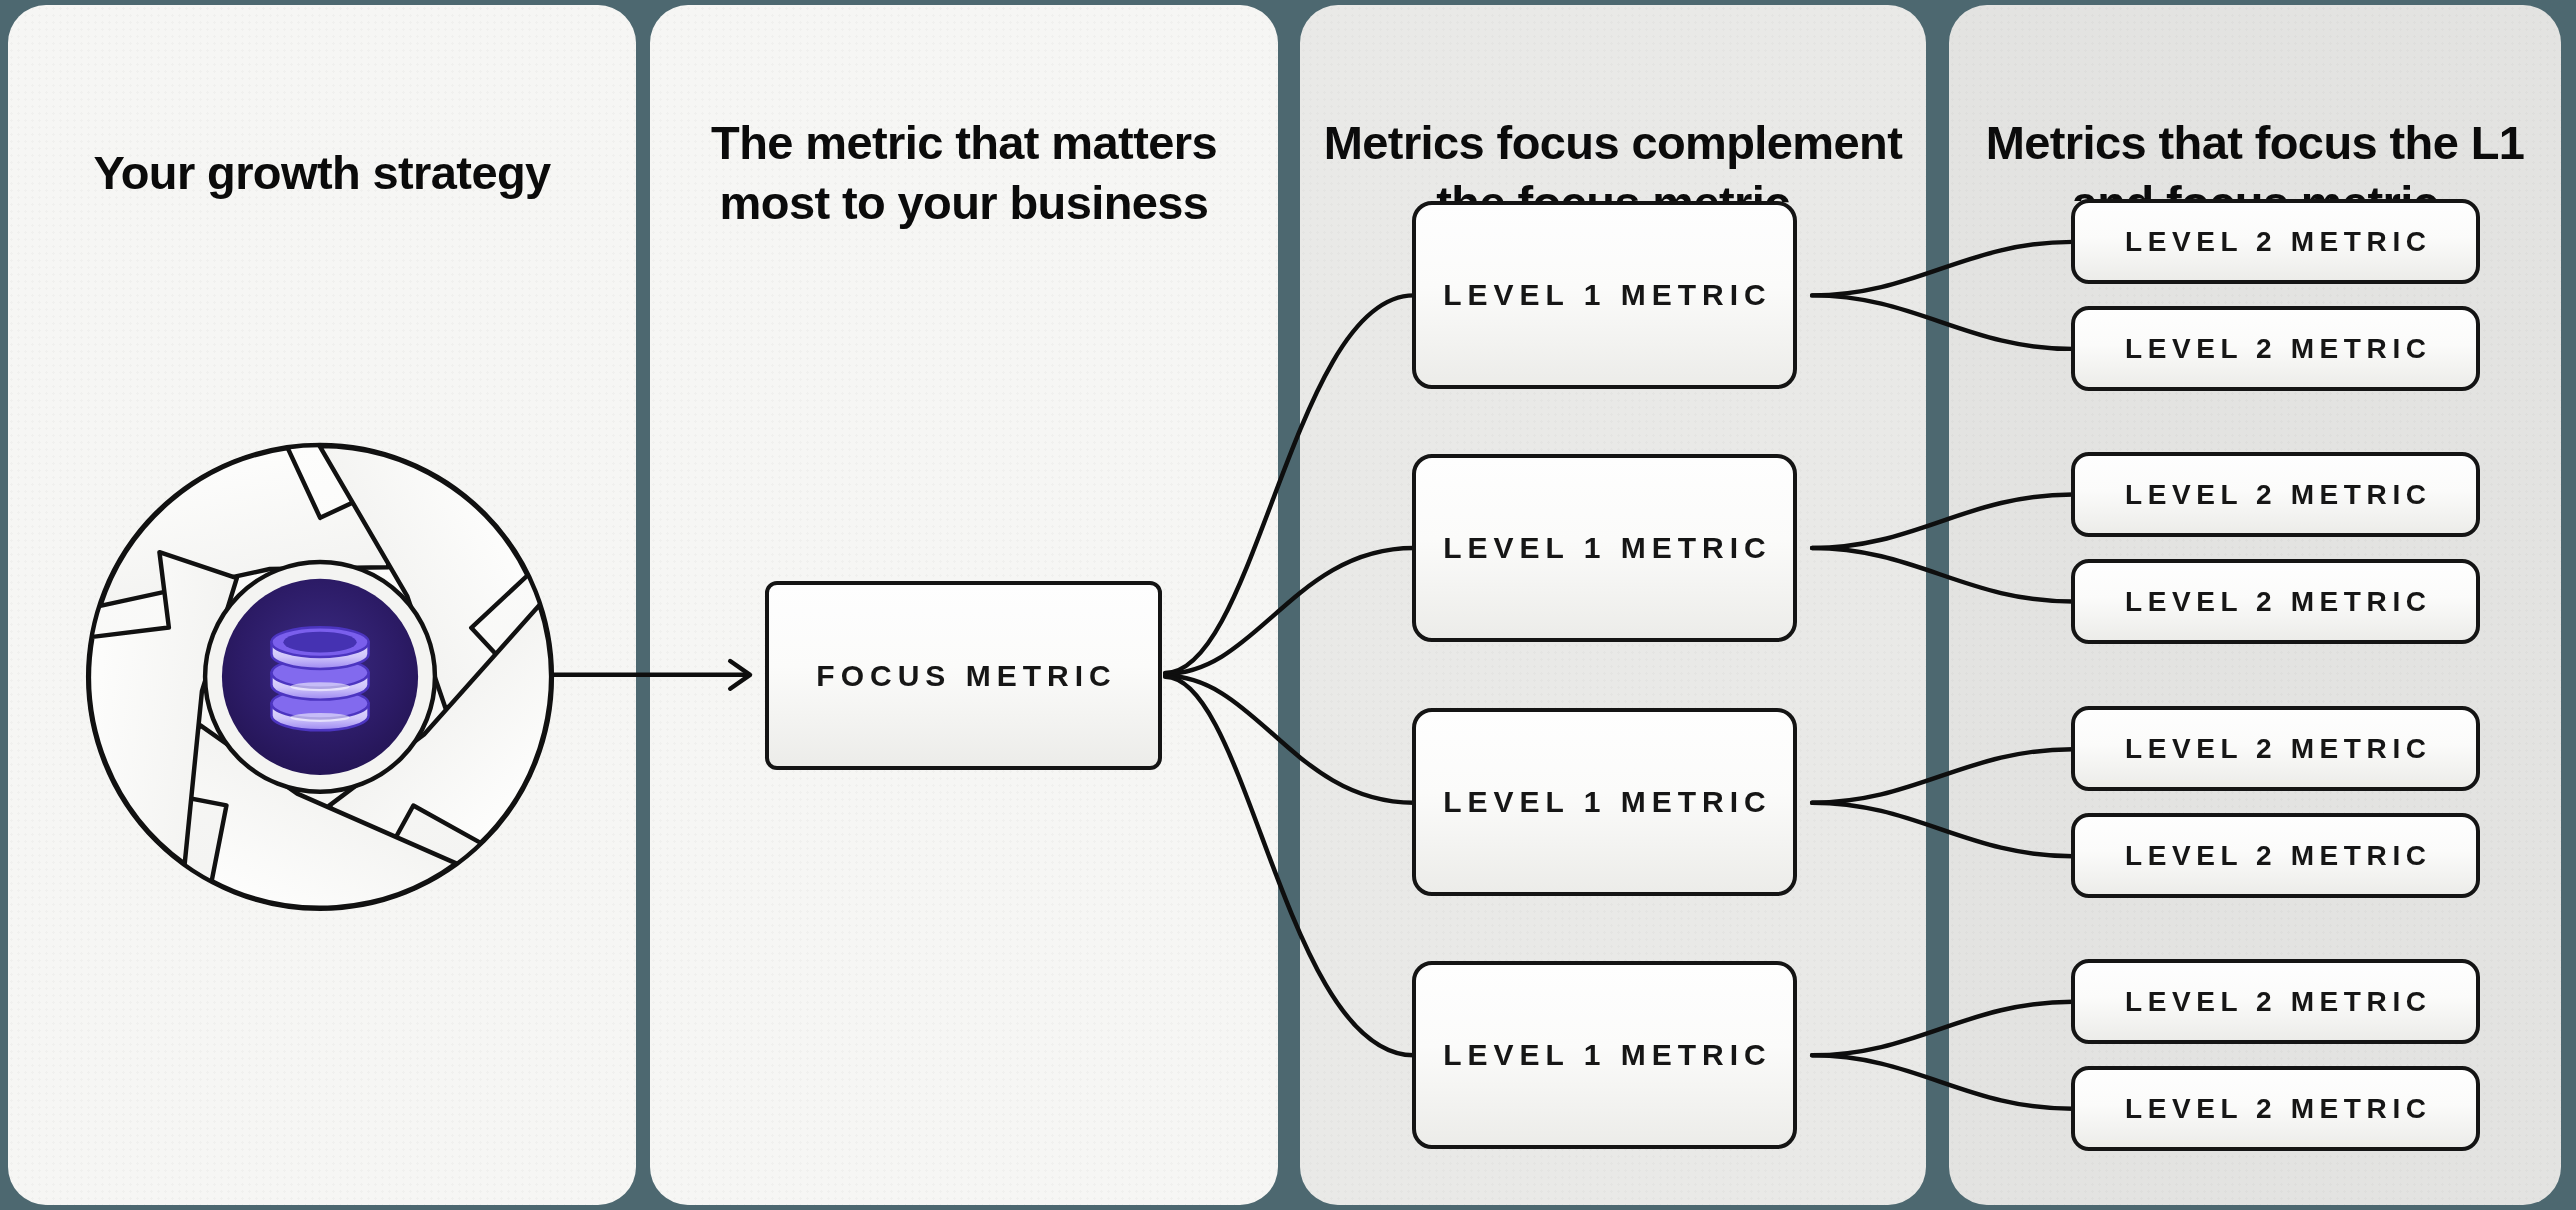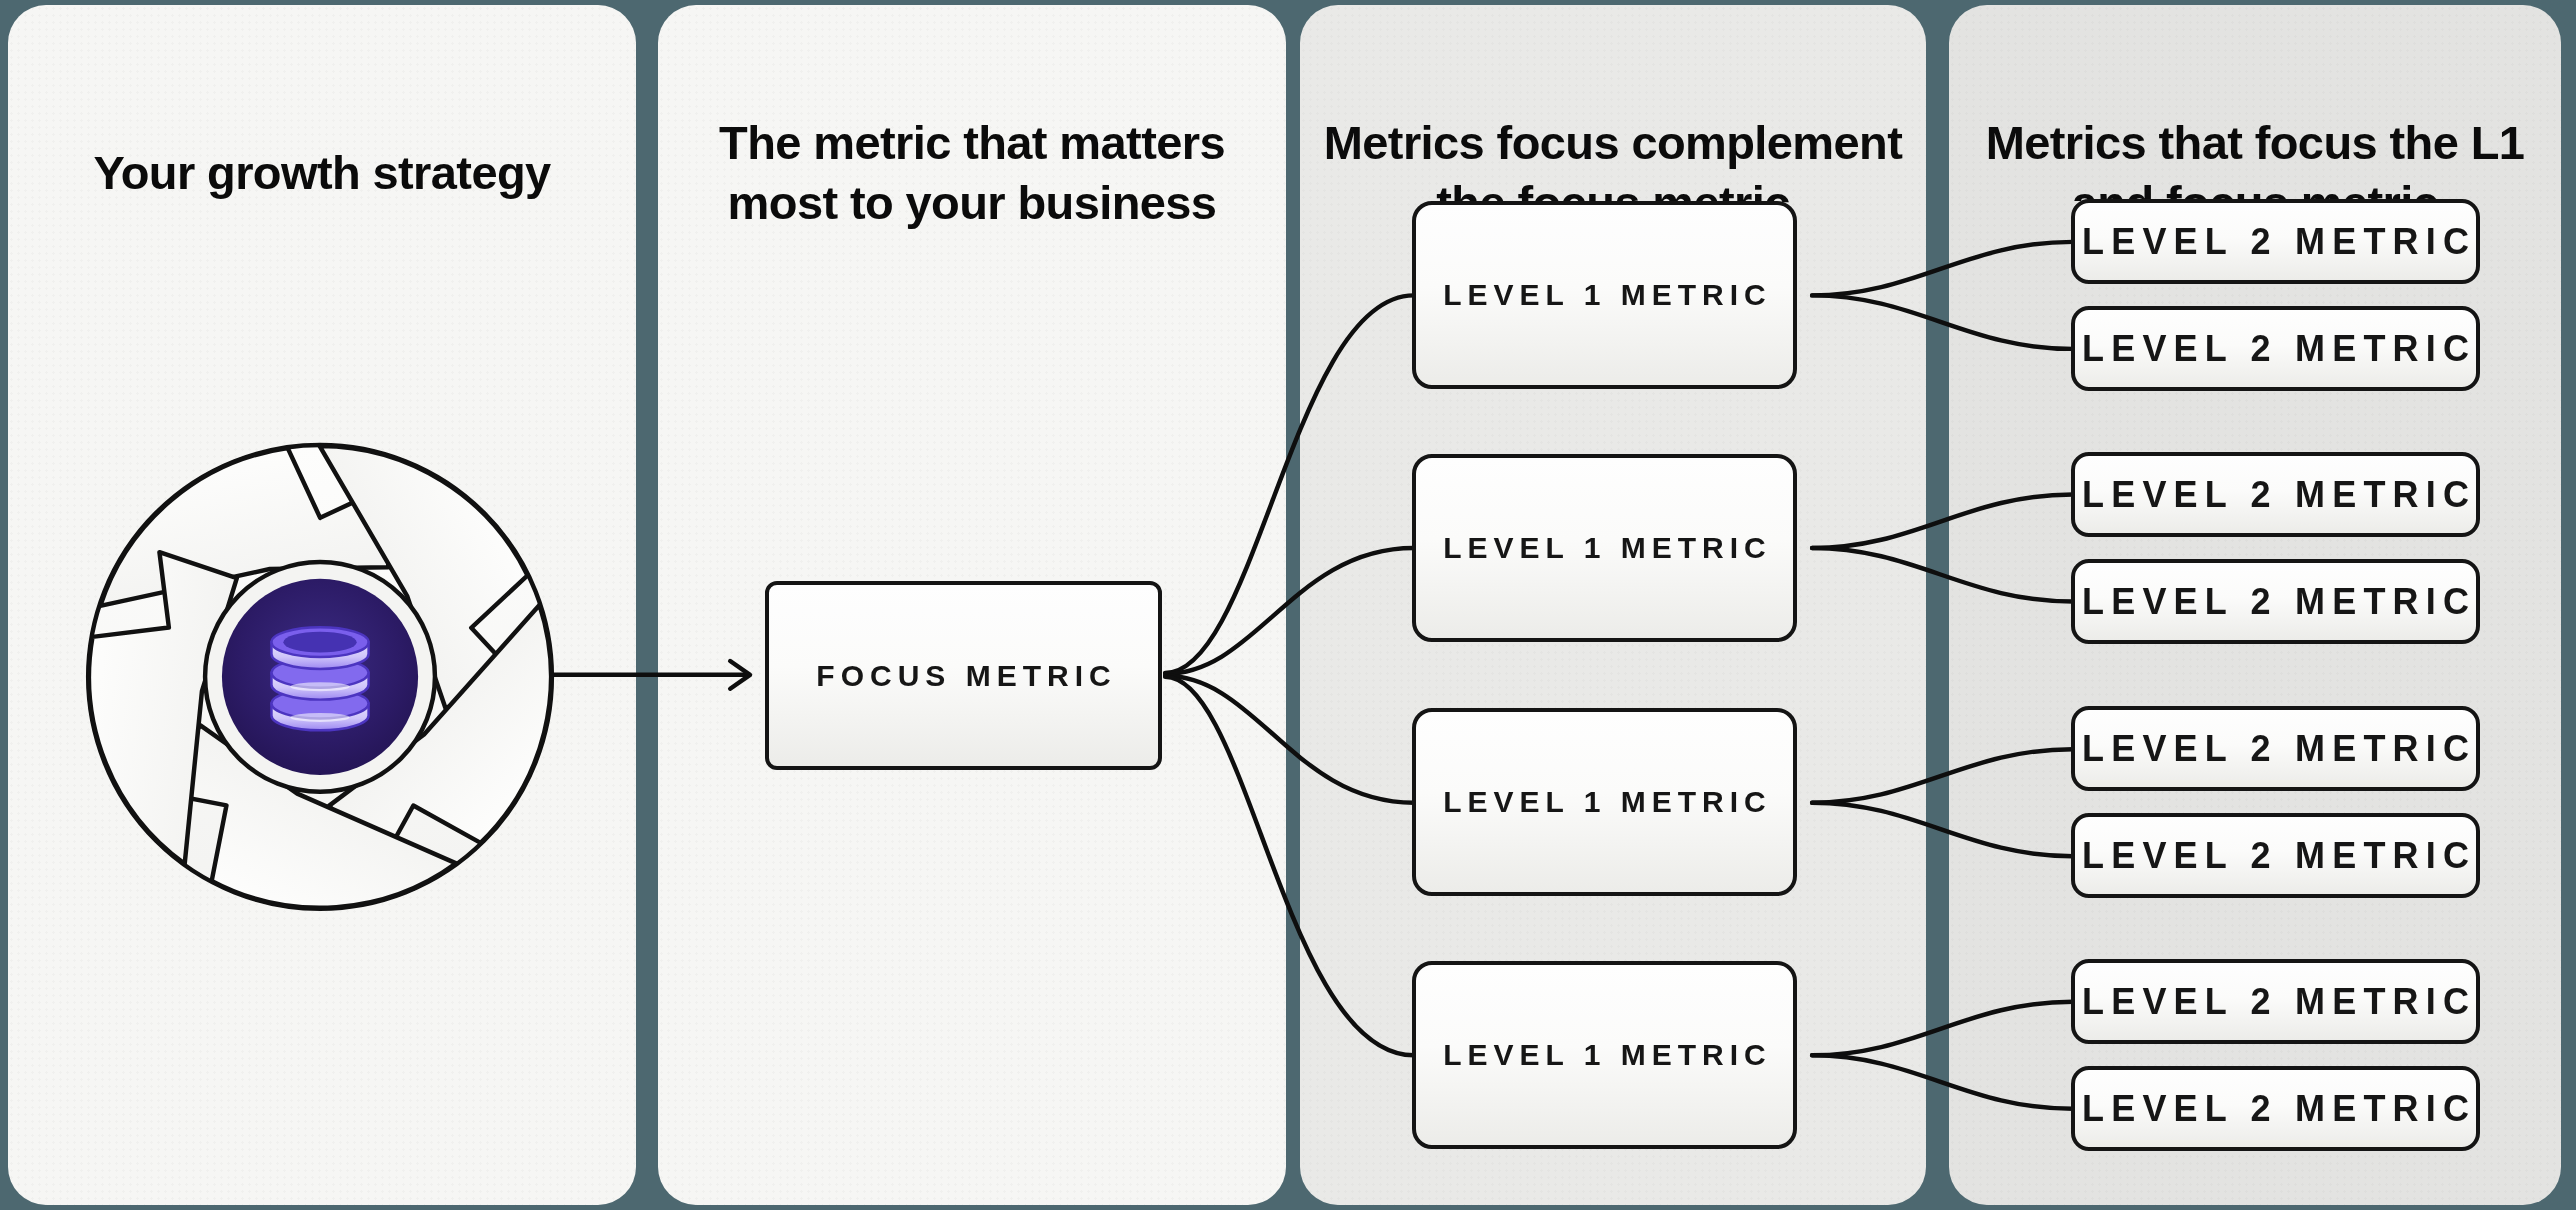--- a/index.html
+++ b/index.html
@@ -18,21 +18,21 @@
   .panel {
     position: absolute;
     top: 5px;
     height: 1200px;
     border-radius: 38px;
     background-color: #f6f6f4;
     background-image: radial-gradient(rgba(0,0,0,0.022) 1.2px, transparent 1.3px);
     background-size: 7px 7px;
   }
   .panel-1 { left: 8px;    width: 628px; }
-  .panel-2 { left: 650px;  width: 628px; margin-left: 8px; }
+  .panel-2 { left: 650px;  width: 628px; }
   .panel-3 { left: 1300px; width: 626px; background-color: #e9e9e7; }
   .panel-4 { left: 1949px; width: 612px; background-color: #e3e3e1; }
 
   .panel-title {
     position: absolute;
     top: 63px; left: 0; right: 0;
     height: 131px;
     display: flex;
     flex-direction: column;
     align-items: center;
@@ -77,21 +77,21 @@
   .node-focus { left: 765px; top: 581px; width: 397px; height: 189px; border-radius: 12px; font-size: 30px; }
   .node-l1-0 { top: 201px; }
   .node-l1-1 { top: 454px; }
   .node-l1-2 { top: 708px; }
   .node-l1-3 { top: 961px; }
 
   .node-small {
     left: 2071px;
     width: 409px; height: 85px;
     border-radius: 18px;
-    font-size: 36px;
+    font-size: 28px;
   }
   .node-l2-0 { top: 199px; }
   .node-l2-1 { top: 306px; }
   .node-l2-2 { top: 452px; }
   .node-l2-3 { top: 559px; }
   .node-l2-4 { top: 706px; }
   .node-l2-5 { top: 813px; }
   .node-l2-6 { top: 959px; }
   .node-l2-7 { top: 1066px; }
 </style>

